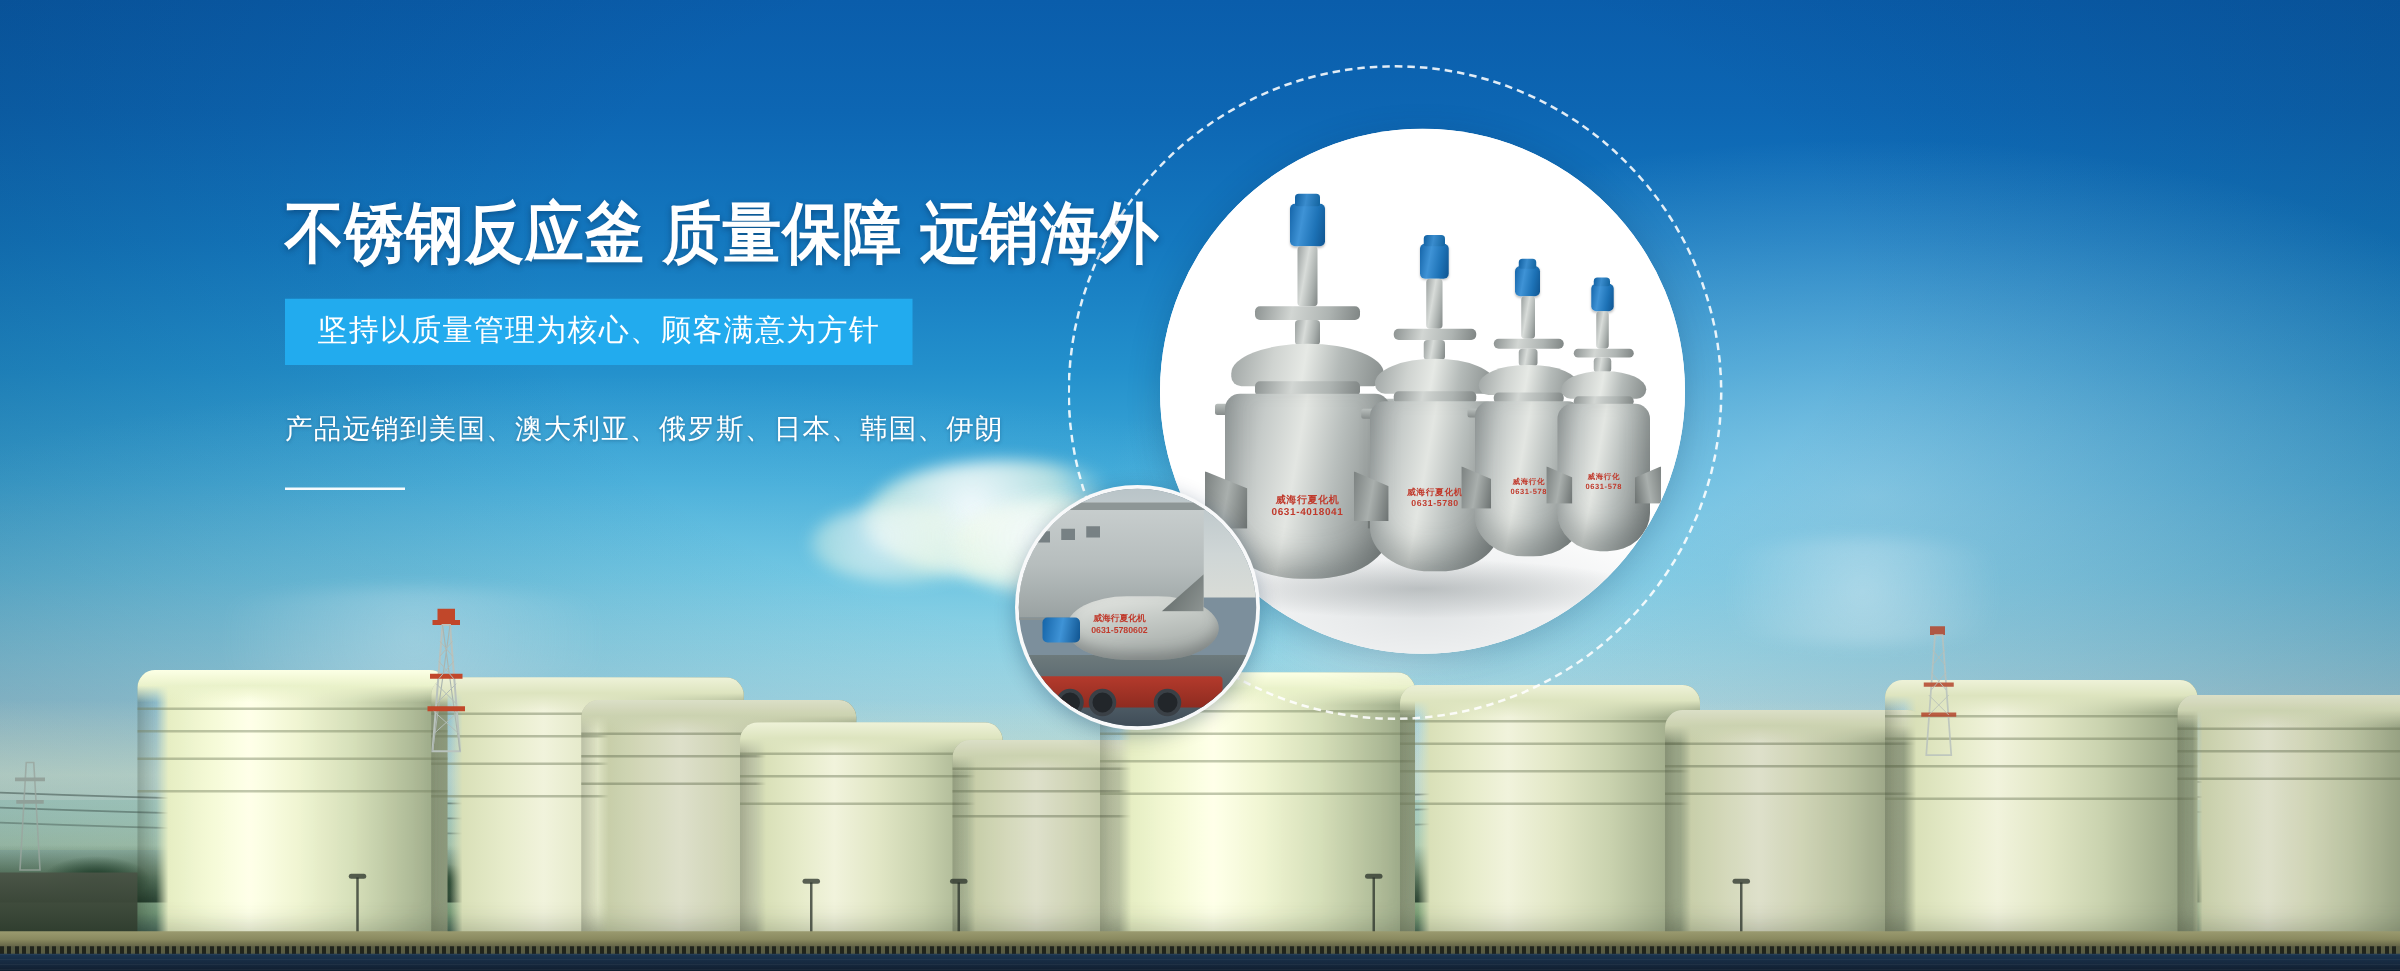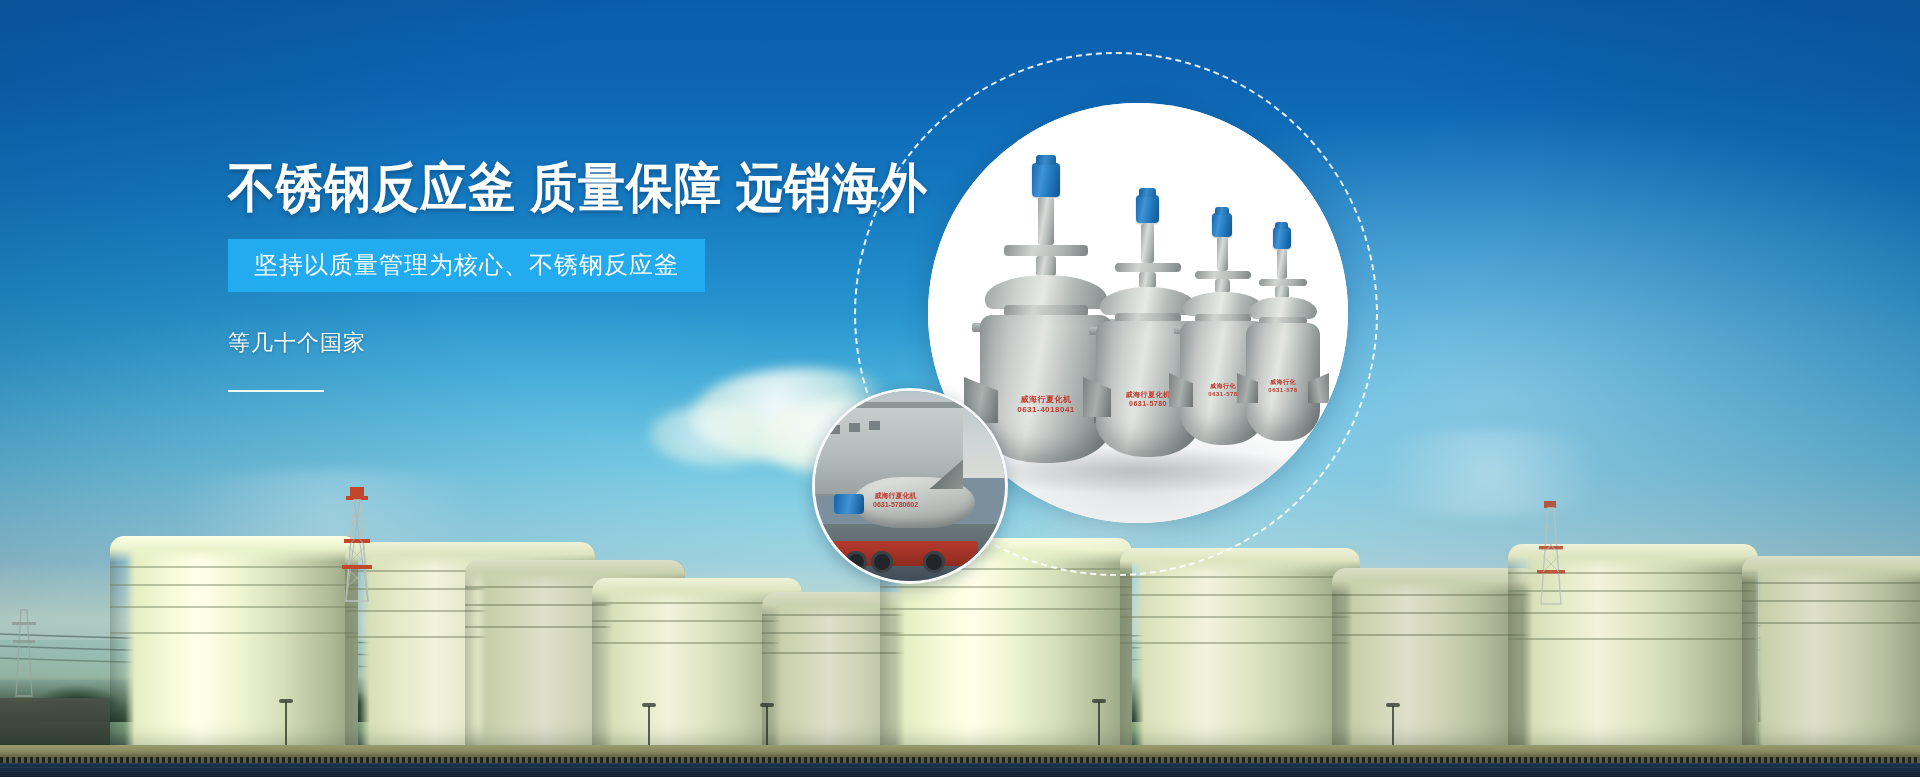--- a/index.html
+++ b/index.html
@@ -602,23 +602,23 @@
       <span>威海行夏化机</span><br>
       <span>0631-5780602</span>
     </div>
   </div>
 
   <div class="copy">
     <div class="headline"><span>不锈钢反应釜</span><span class="gap"></span><span>质量保障</span><span class="gap"></span><span>远销海外</span>
     </div>
 
     <div class="tagline-wrap">
-      <span class="tagline">坚持以质量管理为核心、不锈钢反应釜</span>
+      <span class="tagline">坚持以质量管理为核心、顾客满意为方针</span>
     </div>
 
     <div class="desc">
-      <div>等几十个国家</div>
+      <div>产品远销到美国、澳大利亚、俄罗斯、日本、韩国、伊朗</div>
     </div>
 
     <div class="rule"></div>
   </div>
 
 </div>
 
 </body></html>

